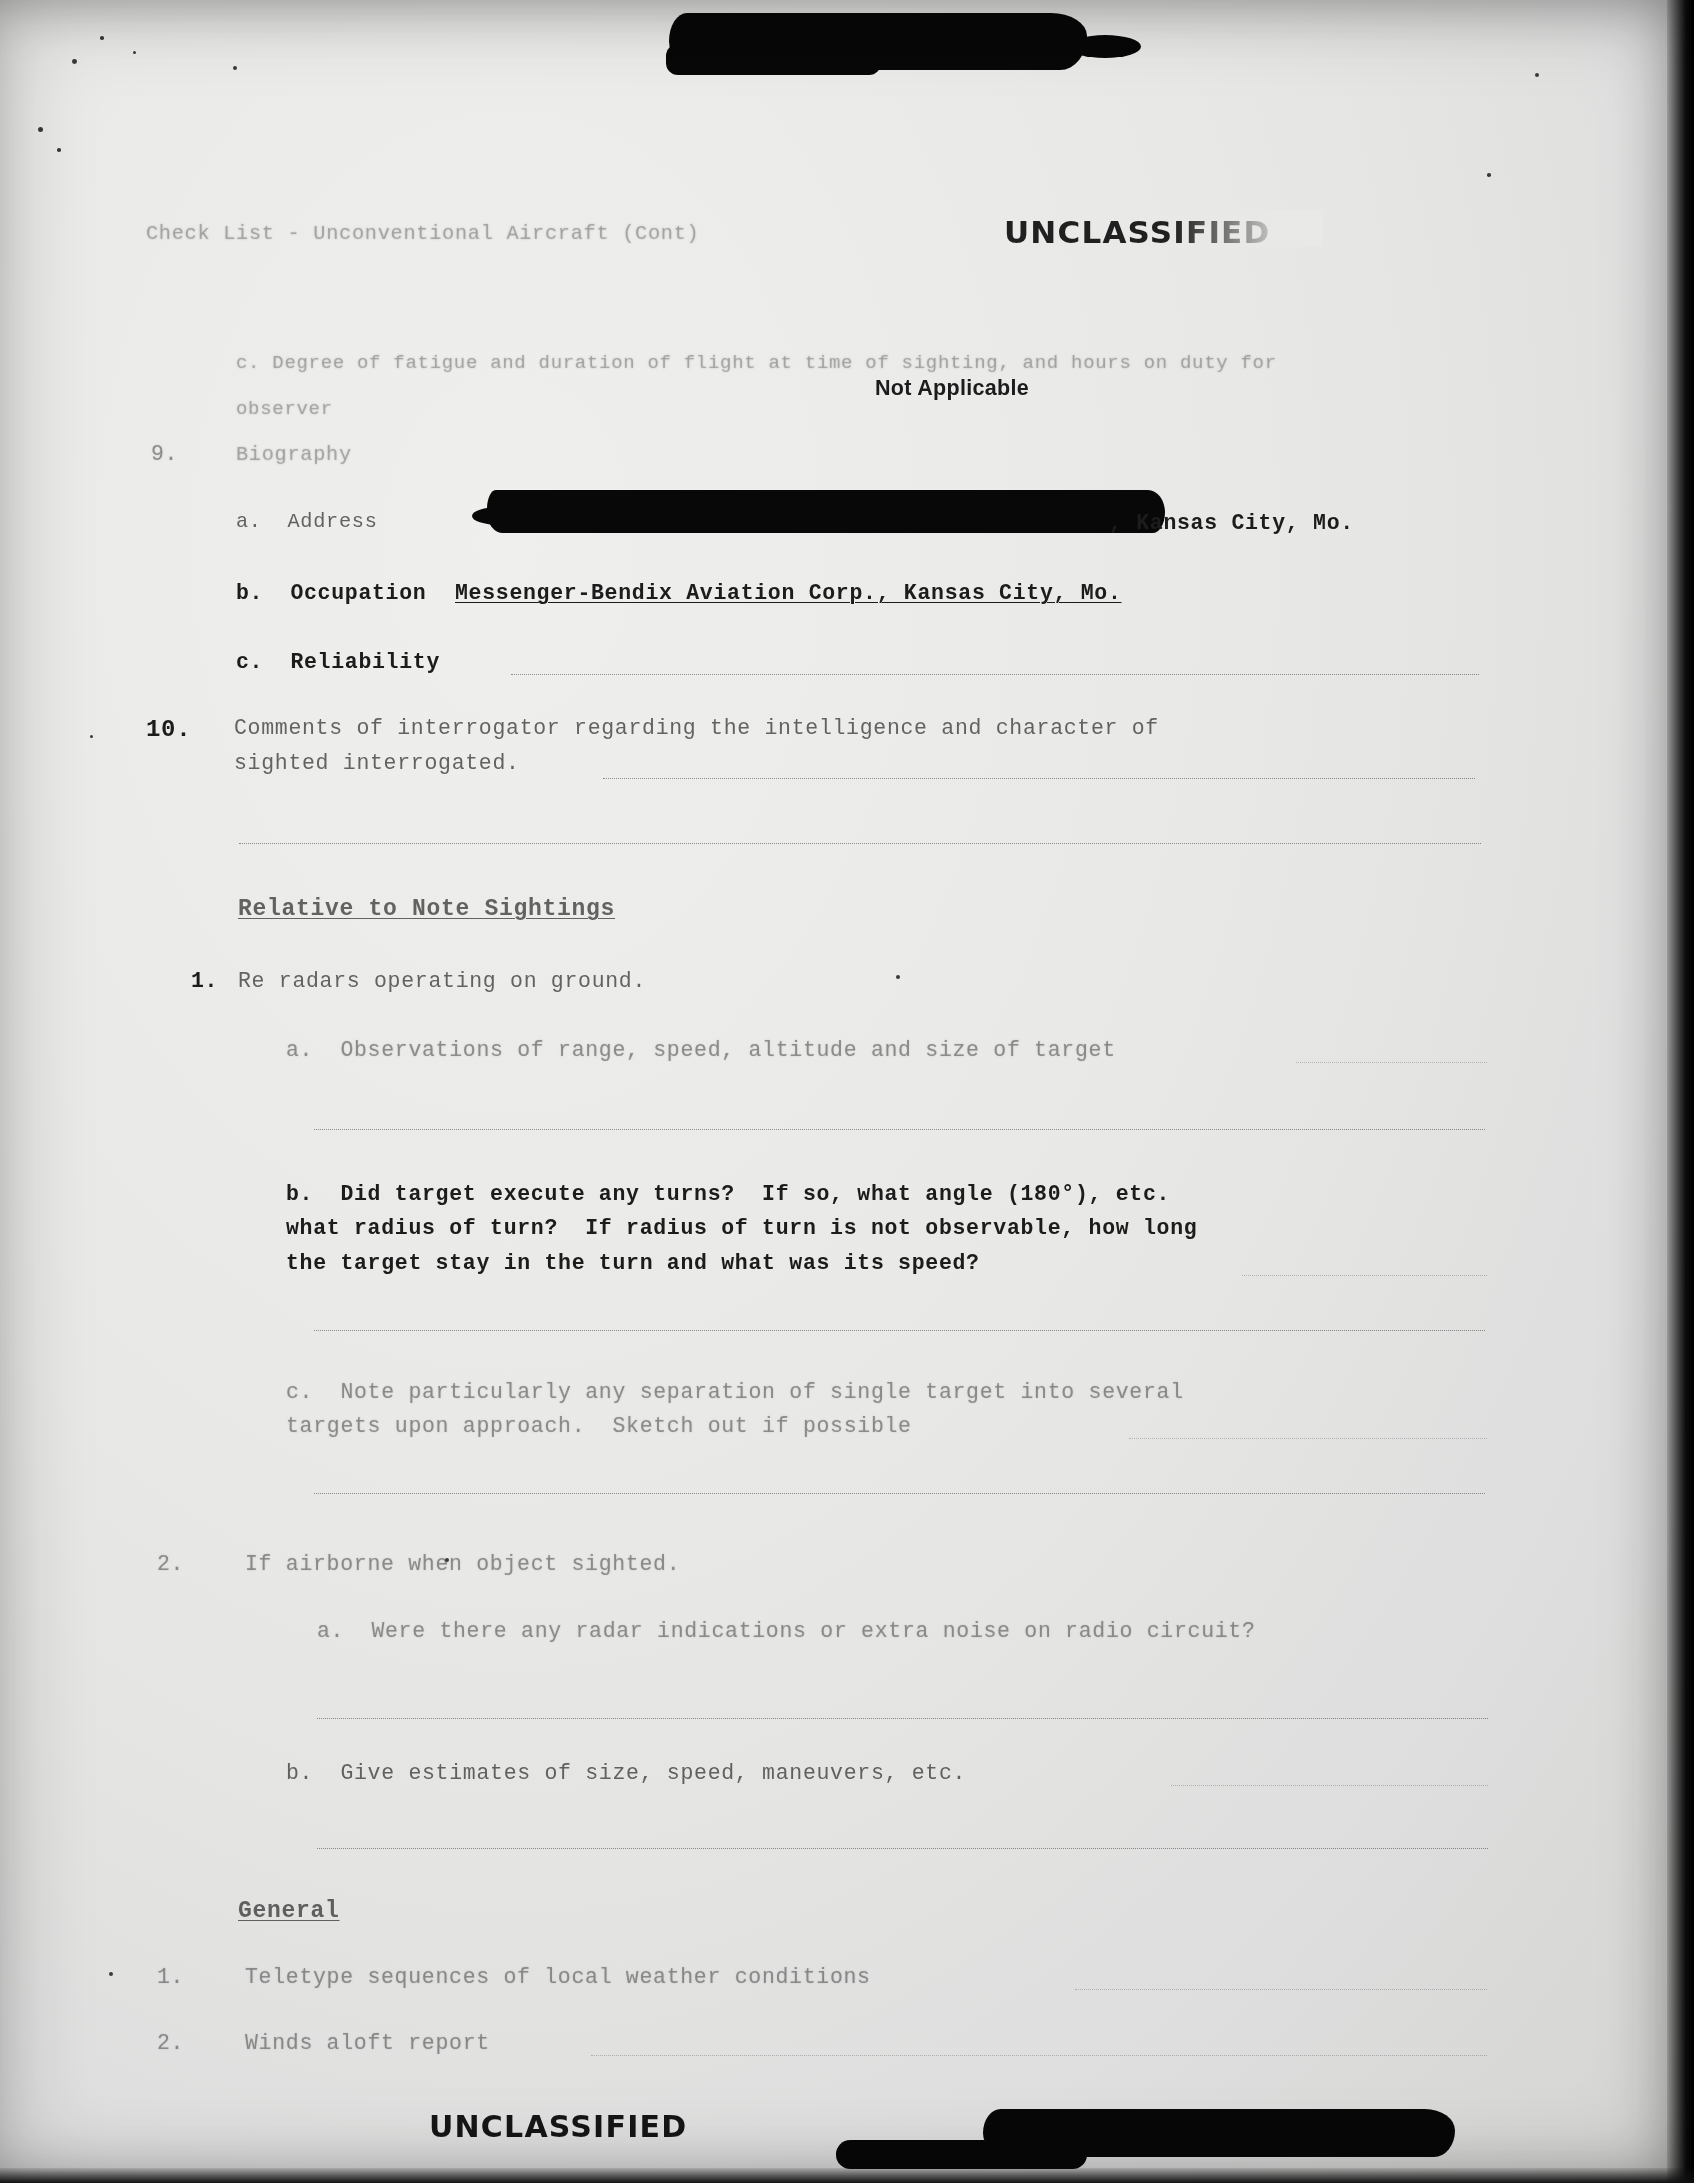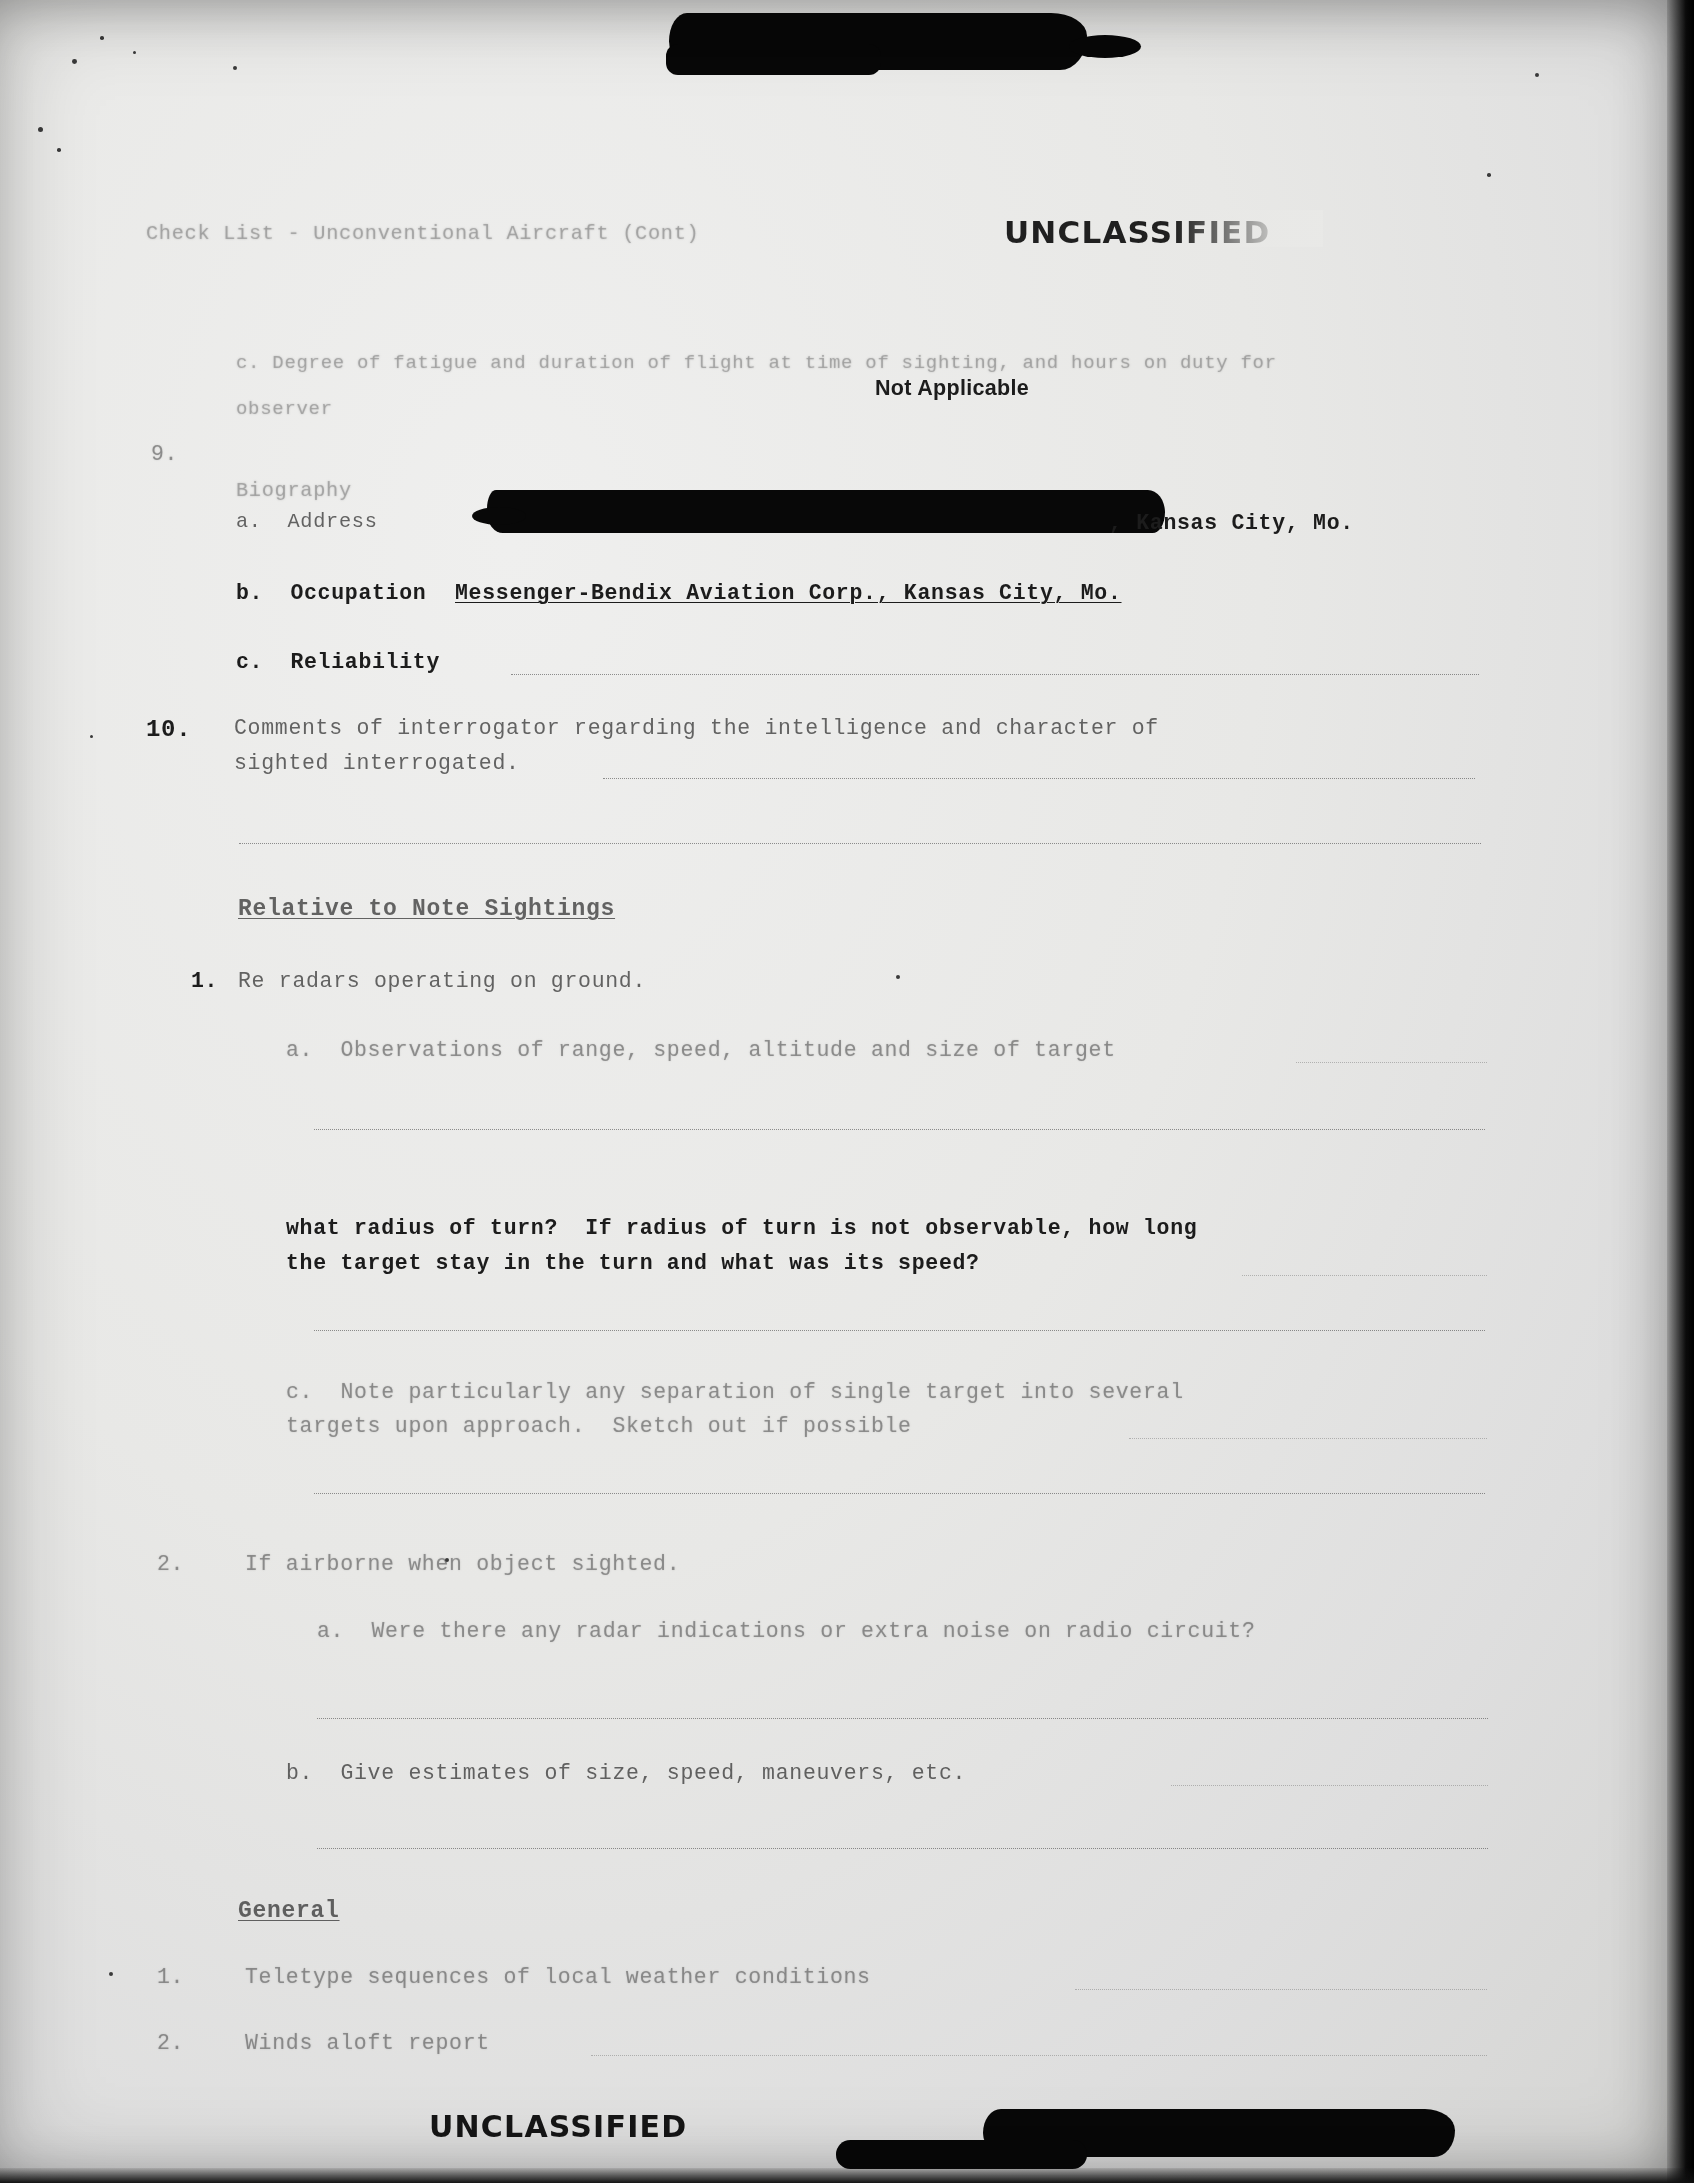--- a/index.html
+++ b/index.html
@@ -126,21 +126,21 @@
 
   <div style="position:absolute; left:1174px; top:210px; width:149px; height:37px;
               background:linear-gradient(to right, rgba(233,233,231,0.0), rgba(233,233,231,0.80) 65%, rgba(233,233,231,0.92));"></div>
 
   <div class="tt vfaint" style="left:146px; top:222px; font-size:20.3px;">Check List - Unconventional Aircraft (Cont)</div>
 
   <div class="tt vfaint" style="left:236px; top:340px; font-size:19px; width:1075px; white-space:normal; line-height:46px;">c.  Degree of fatigue and duration of flight at time of sighting, and hours on duty for observer</div>
   <div class="tt dark" style="left:875px; top:376px; font-size:21.5px; letter-spacing:0.3px; font-family:'Liberation Sans',sans-serif;">Not Applicable</div>
 
   <div class="tt faint" style="left:151px; top:442px; font-size:21.5px;">9.</div>
-  <div class="tt vfaint" style="left:236px; top:443px; font-size:20.3px;margin-top:36px;">Biography</div>
+  <div class="tt vfaint" style="left:236px; top:443px; font-size:20.3px;">Biography</div>
 
   <div class="tt mid" style="left:236px; top:510px; font-size:20.3px;">a.  Address</div>
   <div class="redaction" style="left:487px; top:490px; width:678px; height:43px; border-radius:9.6px 18px 13px 16.7px / 45% 55% 50% 50%;"></div>
   <div class="redaction" style="left:472px; top:507px; width:54px; height:18px; border-radius:50%;"></div>
   <div class="tt dark" style="left:1109px; top:511px; font-size:21.5px;">, Kansas City, Mo.</div>
 
   <div class="tt dark" style="left:236px; top:581px; font-size:21.5px;">b.  Occupation</div>
   <div class="tt dark u" style="left:455px; top:581px; font-size:21.5px;">Messenger-Bendix Aviation Corp., Kansas City, Mo.</div>
 
   <div class="tt dark" style="left:236px; top:650px; font-size:21.5px;">c.  Reliability</div>
@@ -154,20 +154,21 @@
 
   <div class="tt mid u" style="left:238px; top:896px; font-size:23px; font-weight:700;">Relative to Note Sightings</div>
 
   <div class="tt dark" style="left:191px; top:969px; font-size:21.5px;">1.</div>
   <div class="tt mid" style="left:238px; top:969px; font-size:21.5px;">Re radars operating on ground.</div>
 
   <div class="tt faint" style="left:286px; top:1038px; font-size:21.5px;">a.  Observations of range, speed, altitude and size of target</div>
   <div class="rule light" style="left:1296px; top:1062px; width:191px;"></div>
   <div class="rule" style="left:314px; top:1129px; width:1171px;"></div>
 
+  <div class="tt dark" style="left:286px; top:1182px; font-size:21.5px;">b.  Did target execute any turns?  If so, what angle (180°), etc.</div>
   <div class="tt dark" style="left:286px; top:1216px; font-size:21.5px;">what radius of turn?  If radius of turn is not observable, how long</div>
   <div class="tt dark" style="left:286px; top:1251px; font-size:21.5px;">the target stay in the turn and what was its speed?</div>
   <div class="rule light" style="left:1242px; top:1275px; width:245px;"></div>
   <div class="rule" style="left:314px; top:1330px; width:1171px;"></div>
 
   <div class="tt faint" style="left:286px; top:1380px; font-size:21.5px;">c.  Note particularly any separation of single target into several</div>
   <div class="tt faint" style="left:286px; top:1414px; font-size:21.5px;">targets upon approach.  Sketch out if possible</div>
   <div class="rule light" style="left:1129px; top:1438px; width:358px;"></div>
   <div class="rule" style="left:314px; top:1493px; width:1171px;"></div>
 

